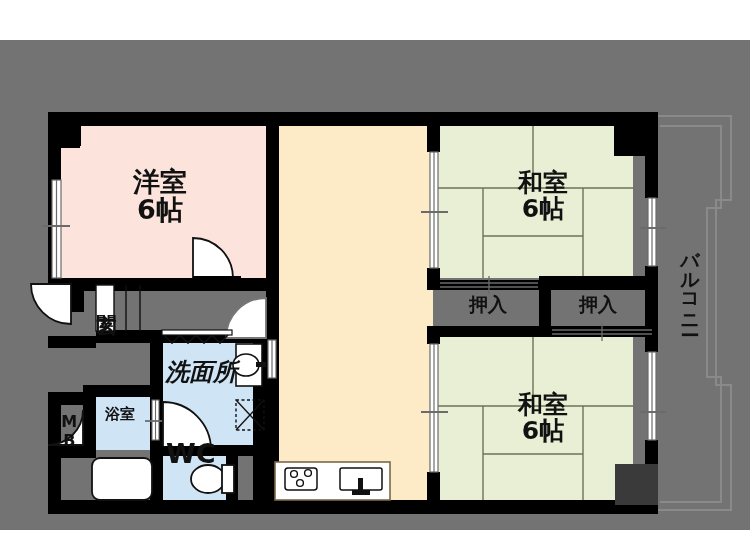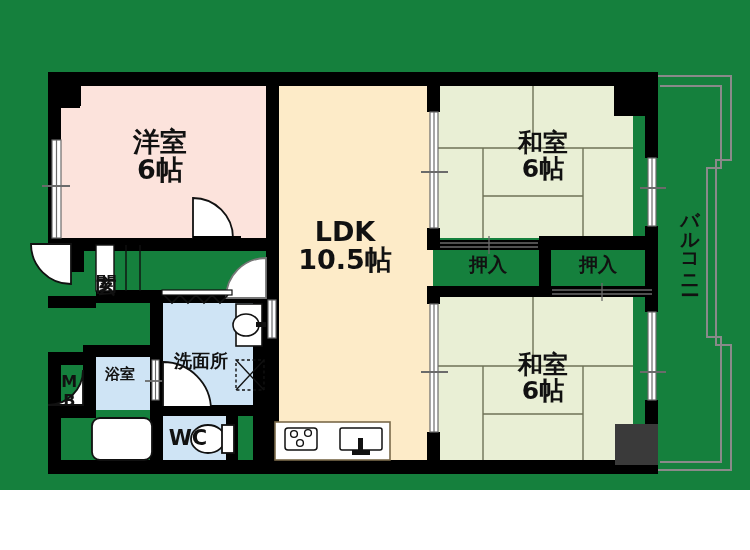--- a/index.html
+++ b/index.html
@@ -1,21 +1,21 @@
 <!DOCTYPE html>
 <html><head>
 <meta charset="utf-8">
 <style>
   html,body{margin:0;padding:0;}
   body{
     width:750px;height:550px;background:#ffffff;
     font-family:"DejaVu Sans","Liberation Sans",sans-serif;
     overflow:hidden;
   }
-  #plan{position:relative;width:750px;height:490px;background:#15803d;}
+  #plan{position:relative;width:750px;height:490px;background:#737373;margin-top:40px;}
   .layer{position:absolute;left:0;top:0;width:750px;height:550px;}
   .lbl{
     position:absolute;color:#111;font-weight:700;
     font-family:"DejaVu Sans","Liberation Sans",sans-serif;
     text-align:center;line-height:1.02;white-space:pre;
     letter-spacing:0px;
   }
   .vlbl{
     position:absolute;color:#111;font-weight:700;
     font-family:"DejaVu Sans","Liberation Sans",sans-serif;
@@ -239,36 +239,34 @@
     <g fill="none" stroke="#8a8a8a" stroke-width="2">
       <path d="M658,76 L731,76 L731,160 L716,160 L716,345 L731,345 L731,470 L658,470"></path>
       <path d="M660,86 L721,86 L721,168 L707,168 L707,337 L721,337 L721,462 L660,462"></path>
     </g>
   </svg>
 
   <div class="layer">
     <div class="lbl" style="left:100px;top:128px;width:120px;font-size:27px;">洋室
 6帖</div>
 
-    <div class="lbl" style="left:285px;top:218px;width:120px;font-size:27px;">LDK
-10.5帖</div>
 
     <div class="lbl" style="left:488px;top:130px;width:110px;font-size:25px;">和室
 6帖</div>
 
     <div class="lbl" style="left:488px;top:352px;width:110px;font-size:25px;">和室
 6帖</div>
 
     <div class="vlbl" style="left:96px;top:258px;font-size:20px;">玄関</div>
 
-    <div class="lbl" style="left:163px;top:352px;width:76px;font-size:18px;">洗面所</div>
+    <div class="lbl" style="left:163px;top:320px;width:76px;font-size:24px;font-style:italic;">洗面所</div>
 
     <div class="lbl" style="left:88px;top:367px;width:64px;font-size:15px;">浴室</div>
 
-    <div class="lbl" style="left:166px;top:428px;width:44px;font-size:21px;">WC</div>
+    <div class="lbl" style="left:166px;top:400px;width:44px;font-size:27px;">WC</div>
 
     <div class="vlbl" style="left:60px;top:372px;font-size:16px;">MB</div>
 
     <div class="lbl" style="left:452px;top:255px;width:72px;font-size:19px;">押入</div>
 
     <div class="lbl" style="left:562px;top:255px;width:72px;font-size:19px;">押入</div>
 
     <div class="vlbl" style="left:680px;top:198px;font-size:19px;">バルコニー</div>
   </div>
 

